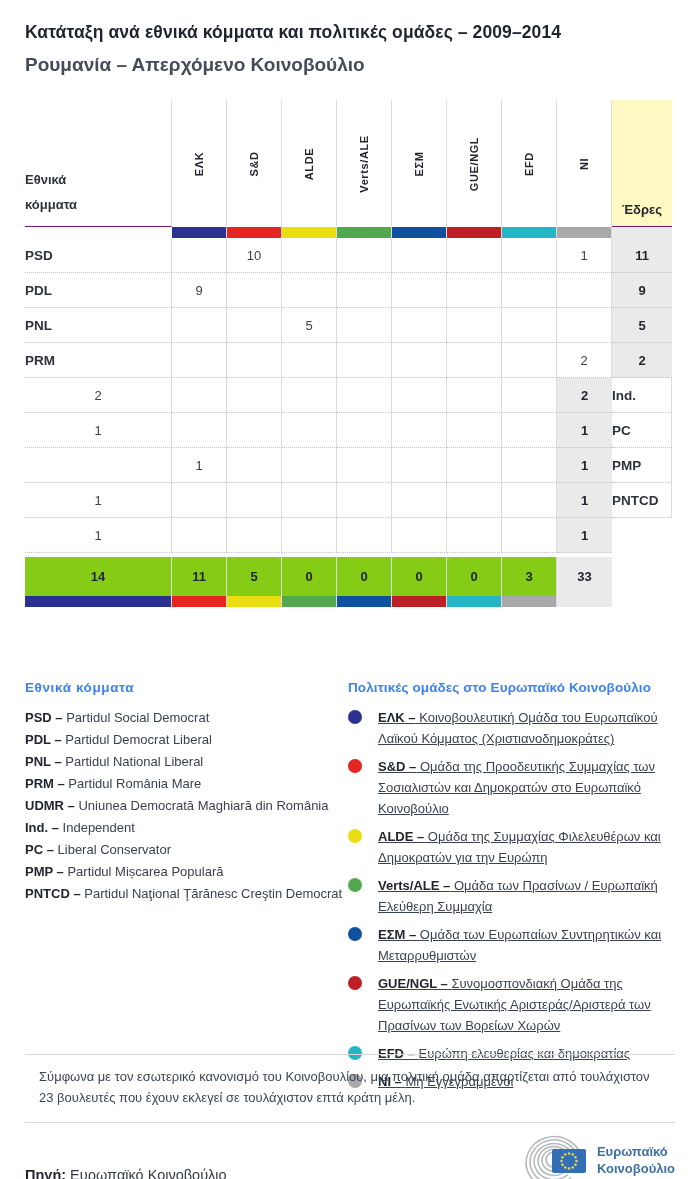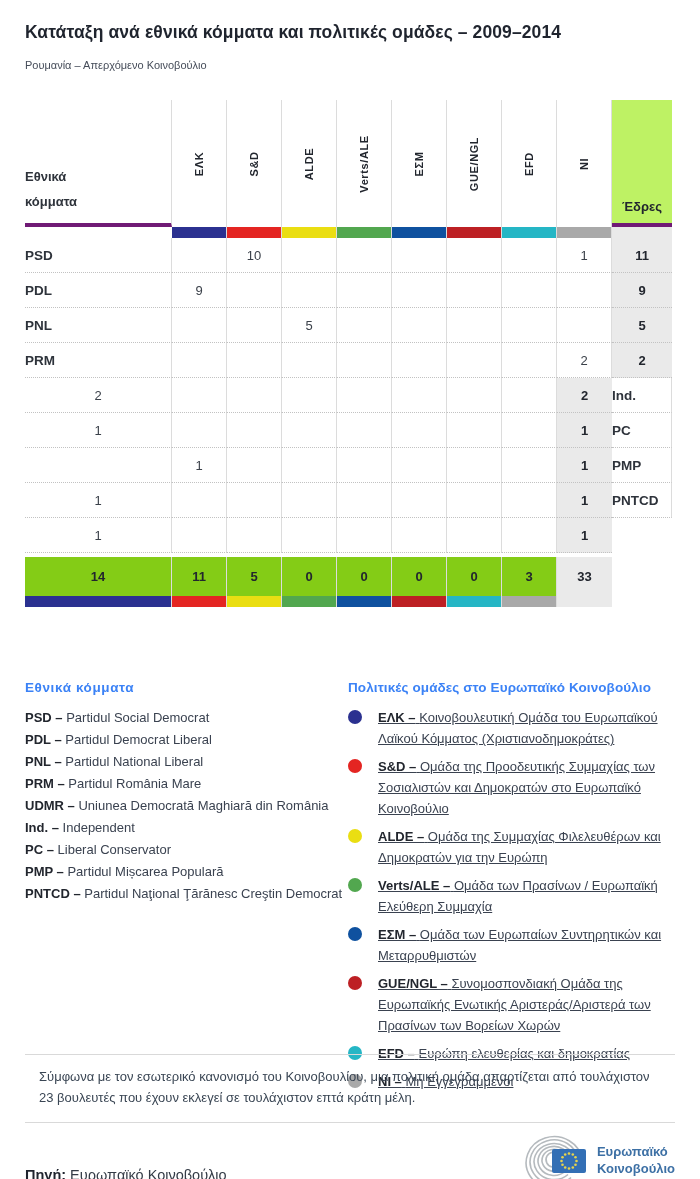--- a/index.html
+++ b/index.html
@@ -4,44 +4,44 @@
 <style>
   * { box-sizing: border-box; }
   html,body { margin:0; padding:0; background:#fff; }
   .page {
     position:relative; width:700px; height:1179px; overflow:hidden;
     background:#fff; font-family:"Liberation Sans", sans-serif; color:#2c333d;
     padding:22px 25px 0 25px;
   }
   
   .title { margin:0; font-size:17.5px; line-height:20px; font-weight:bold; color:#1f242e; letter-spacing:.1px; }
-  .subtitle { margin:13px 0 0 0; font-size:11px; line-height:20px; font-weight:400; color:#454c59; }
+  .subtitle { margin:13px 0 0 0; font-size:19px; line-height:20px; font-weight:700; color:#454c59; }
 
   
   .table { margin-top:25px; display:grid; grid-template-columns:147px repeat(8,55px) 60px; }
   .cell { position:relative; }
   .h-head { height:127px; }
   .h-bar  { height:11px; }
   .h-row  { height:35px; }
   .h-tot  { height:39px; }
   .vline  { border-right:1px solid #dcdcdc; }
-  .solid-b{ border-bottom:4px solid #701a75; }
+  .solid-b{ border-bottom:1px solid #701a75; }
   .dot-b  { border-bottom:1px dotted #c2c2c2; }
   .seats-bg { background:#eaeaea; }
 
   .th-label { display:flex; flex-direction:column; justify-content:flex-end; padding-bottom:9px;
               font-weight:bold; font-size:13px; line-height:25px; color:#2e333b; }
   .th-group .vlabel {
     position:absolute; left:50%; top:50%;
     transform:translate(-50%,-50%) rotate(180deg);
     writing-mode:vertical-rl; white-space:nowrap;
     font-weight:bold; font-size:11px; letter-spacing:.6px; color:#22262e;
   }
   .th-seats { display:flex; align-items:flex-end; justify-content:center; padding-bottom:9px;
-              font-weight:bold; font-size:13px; color:#22262e; background:#bef264; }
+              font-weight:bold; font-size:13px; color:#22262e; background:#fef9c3; }
 
   .td-label { display:flex; align-items:center; font-weight:bold; font-size:13.5px; color:#2e333b; }
   .td-val   { display:flex; align-items:center; justify-content:center; font-size:13px; color:#3b414a; }
   .td-seats { display:flex; align-items:center; justify-content:center; font-weight:bold; font-size:13px; color:#22262e; }
   .td-total { display:flex; align-items:center; justify-content:center; font-weight:bold; font-size:13px; color:#22262e; background:#84cc16; }
 
   
   .legends { display:flex; margin-top:73px; }
   .legend-left  { width:323px; flex:0 0 323px; }
   .legend-right { flex:1; }

